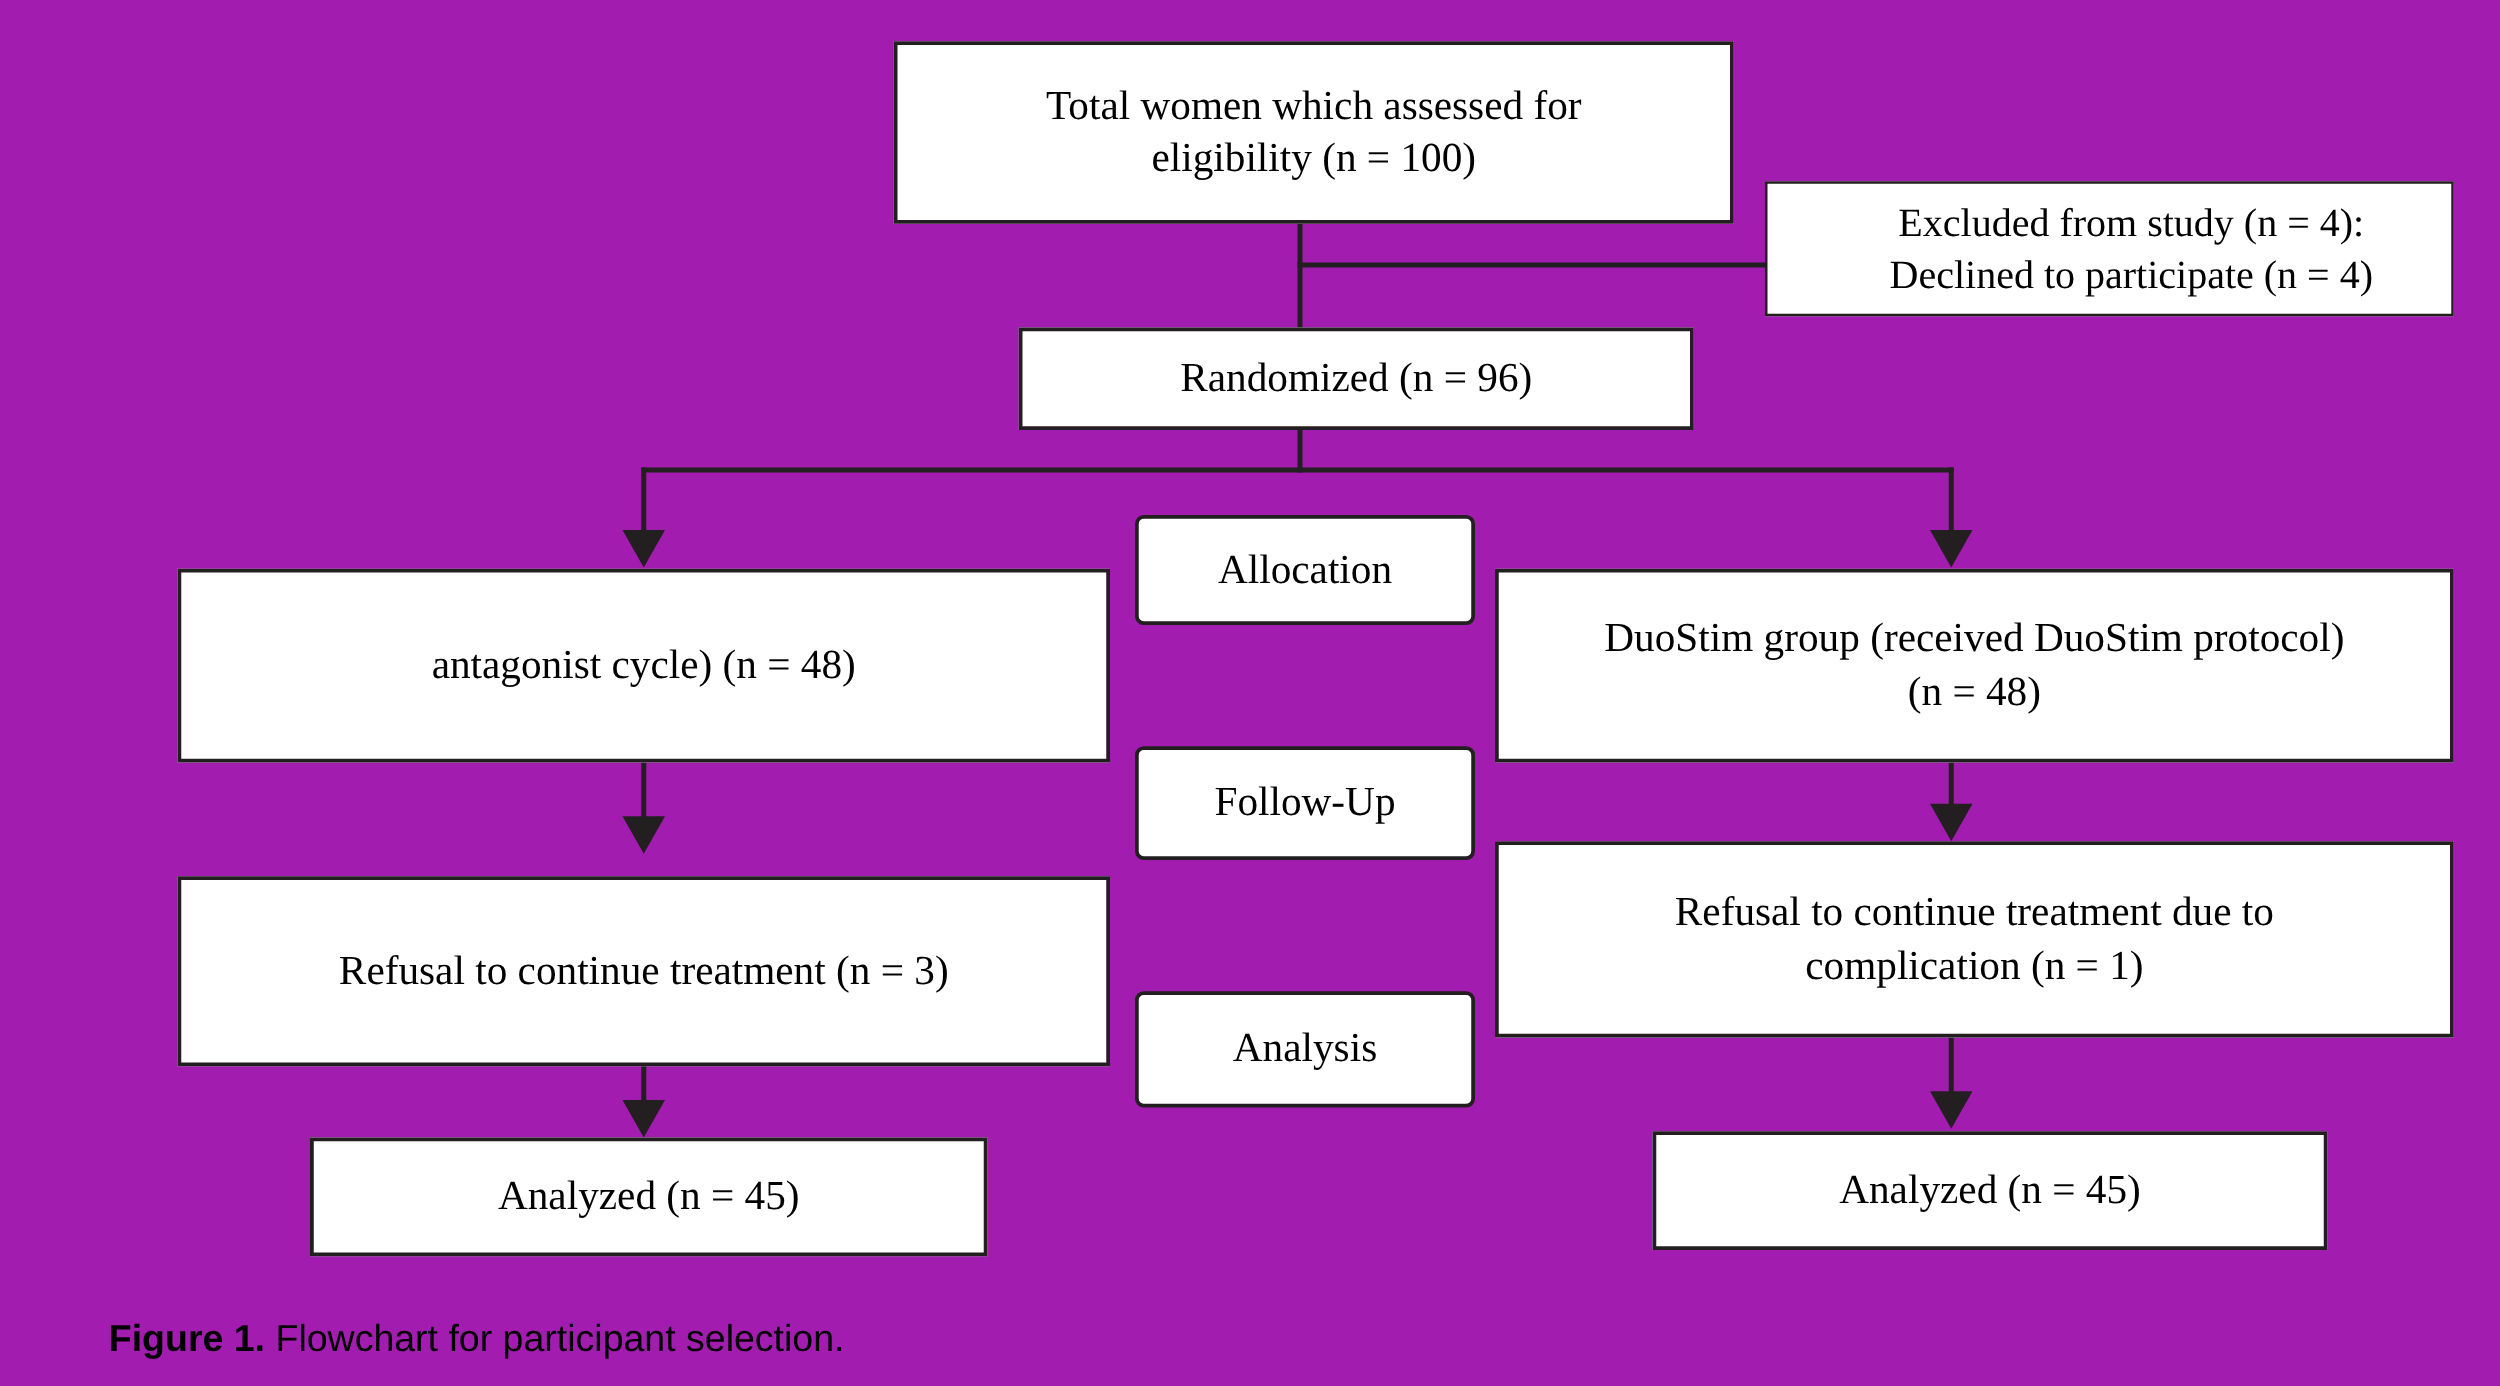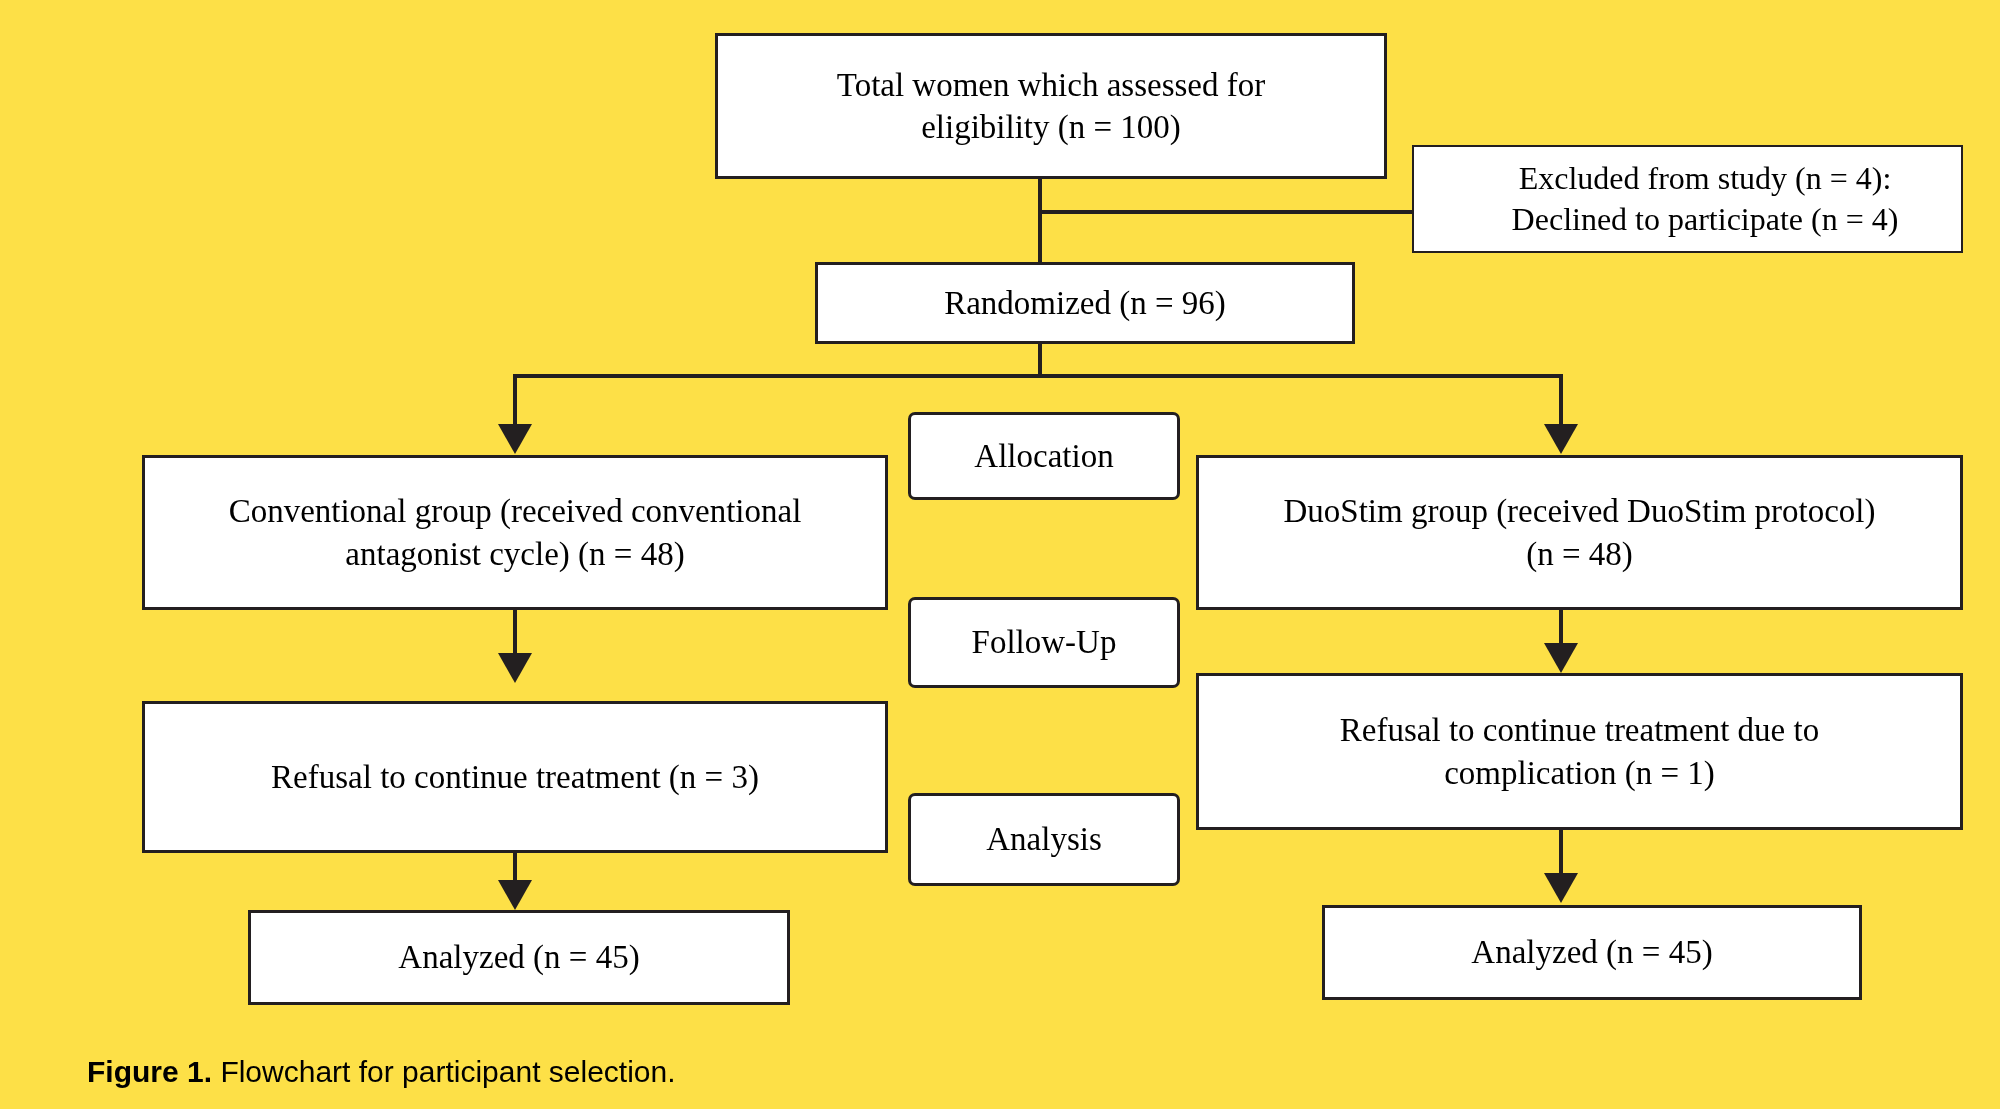--- a/index.html
+++ b/index.html
@@ -4,21 +4,21 @@
 <style>
   html, body {
     margin: 0;
     padding: 0;
     background: #ffffff;
   }
   #root {
     position: relative;
     width: 2000px;
     height: 1109px;
-    background: #fde047;
+    background: #a21caf;
     overflow: hidden;
     font-family: "Liberation Serif", "DejaVu Serif", serif;
   }
   .box {
     position: absolute;
     box-sizing: border-box;
     border: 3px solid #231f20;
     background: #ffffff;
     display: flex;
     align-items: center;
@@ -124,21 +124,20 @@
   </div>
   <div class="stage" style="left:908px; top:597px; width:272px; height:91px;">
     <span>Follow-Up</span>
   </div>
   <div class="stage" style="left:908px; top:793px; width:272px; height:93px;">
     <span>Analysis</span>
   </div>
 
   <div class="box" style="left:142px; top:455px; width:746px; height:155px;">
     <div>
-      <span class="nowrap-line">Conventional group (received conventional</span>
       <span class="nowrap-line">antagonist cycle) (n = 48)</span>
     </div>
   </div>
 
   <div class="line-v" style="left:513px; top:610px; height:48px;"></div>
   <div class="arrow-down" style="left:498px; top:653px;"></div>
 
   <div class="box" style="left:142px; top:683px; width:746px; height:152px;margin-top:18px;">
     <div>
       <span class="nowrap-line">Refusal to continue treatment (n = 3)</span>

